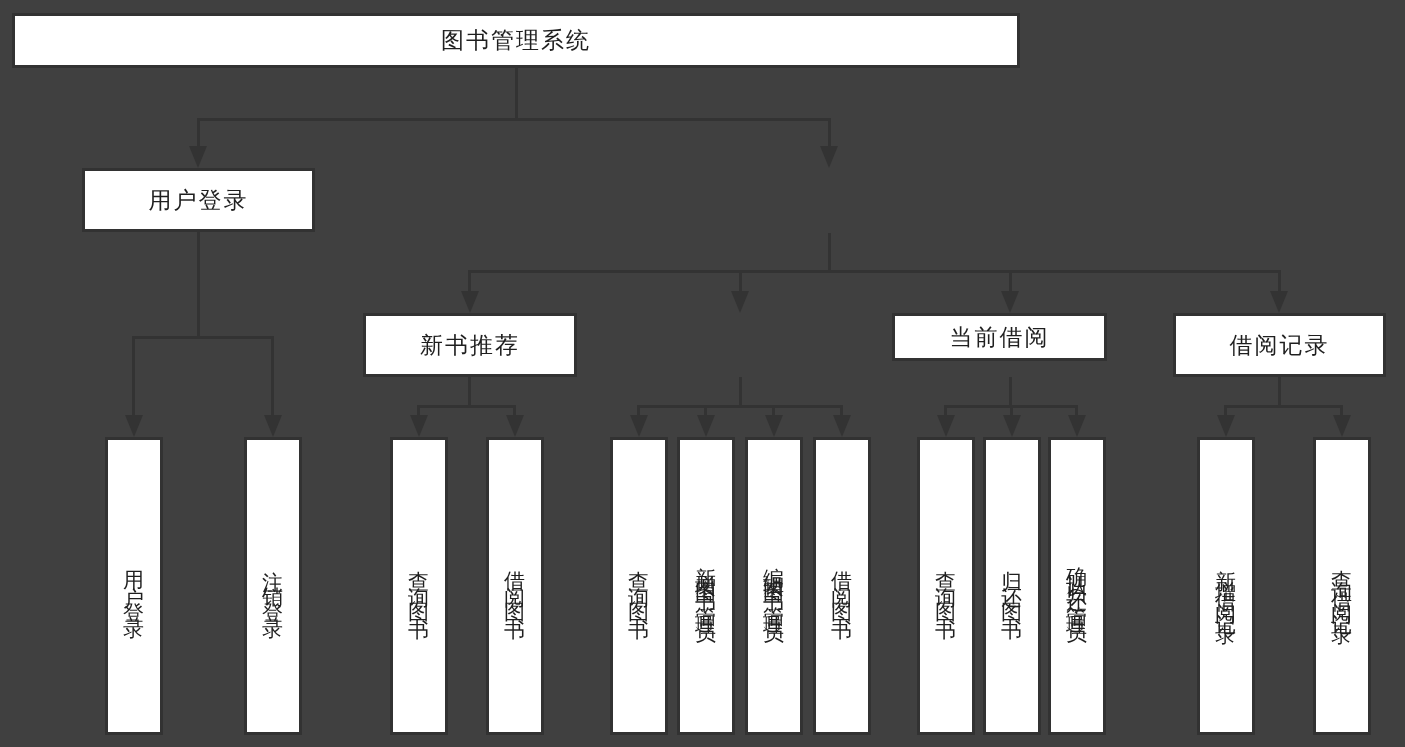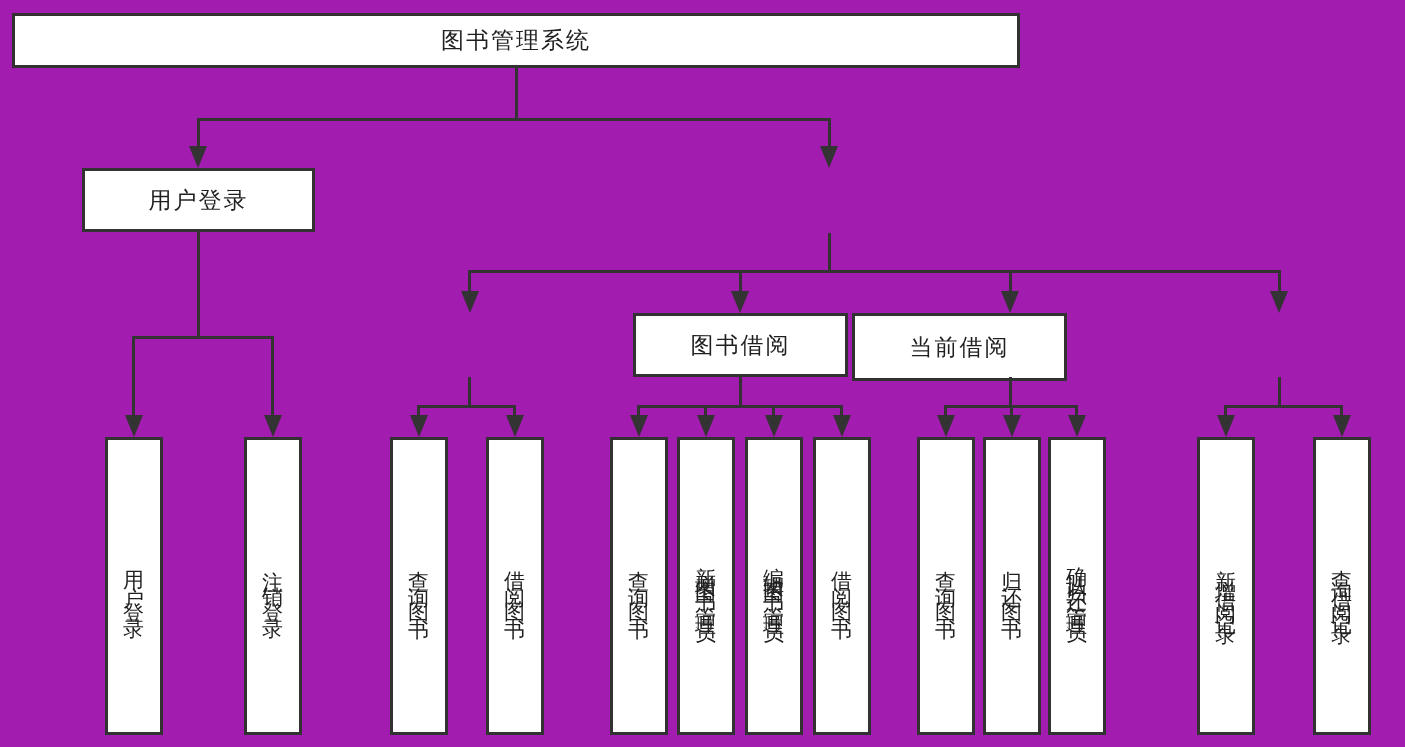--- a/index.html
+++ b/index.html
@@ -1,19 +1,19 @@
 <!DOCTYPE html>
 <html><head>
 <meta charset="utf-8">
 <style>
   html,body{margin:0;padding:0;background:#fff;}
   #canvas{
     position:relative;
     width:1405px;height:747px;
-    background:#a21caf;
+    background:#404040;
     overflow:hidden;
     font-family:"Liberation Sans","DejaVu Sans",sans-serif;
     color:#1f1f1f;
   }
   .box{
     position:absolute;
     box-sizing:border-box;
     border:3px solid #323232;
     background:#fff;
     display:flex;
@@ -68,29 +68,32 @@
 
   <div class="box" style="left:12px;top:13px;width:1008px;height:55px">
     <span>图书管理系统</span>
   </div>
 
   <div class="box" style="left:82px;top:168px;width:233px;height:64px">
     <span>用户登录</span>
   </div>
 
 
-
-  <div class="box" style="left:633px;top:313px;width:215px;height:64px">
-    <span>图书借阅</span>
+  <div class="box" style="left:363px;top:313px;width:214px;height:64px">
+    <span>新书推荐</span>
   </div>
 
-  <div class="box" style="left:852px;top:313px;width:215px;height:68px">
+
+  <div class="box" style="left:892px;top:313px;width:215px;height:48px">
     <span>当前借阅</span>
   </div>
 
+  <div class="box" style="left:1173px;top:313px;width:213px;height:64px">
+    <span>借阅记录</span>
+  </div>
 
   <div class="leaf" style="left:105px">
     <span class="vtext" style="letter-spacing: 16px;">用户登录</span>
   </div>
   <div class="leaf" style="left:244px">
     <span class="vtext" style="letter-spacing: 16px;">注销登录</span>
   </div>
 
   <div class="leaf" style="left:390px">
     <span class="vtext" style="letter-spacing: 16px;">查询图书</span>

